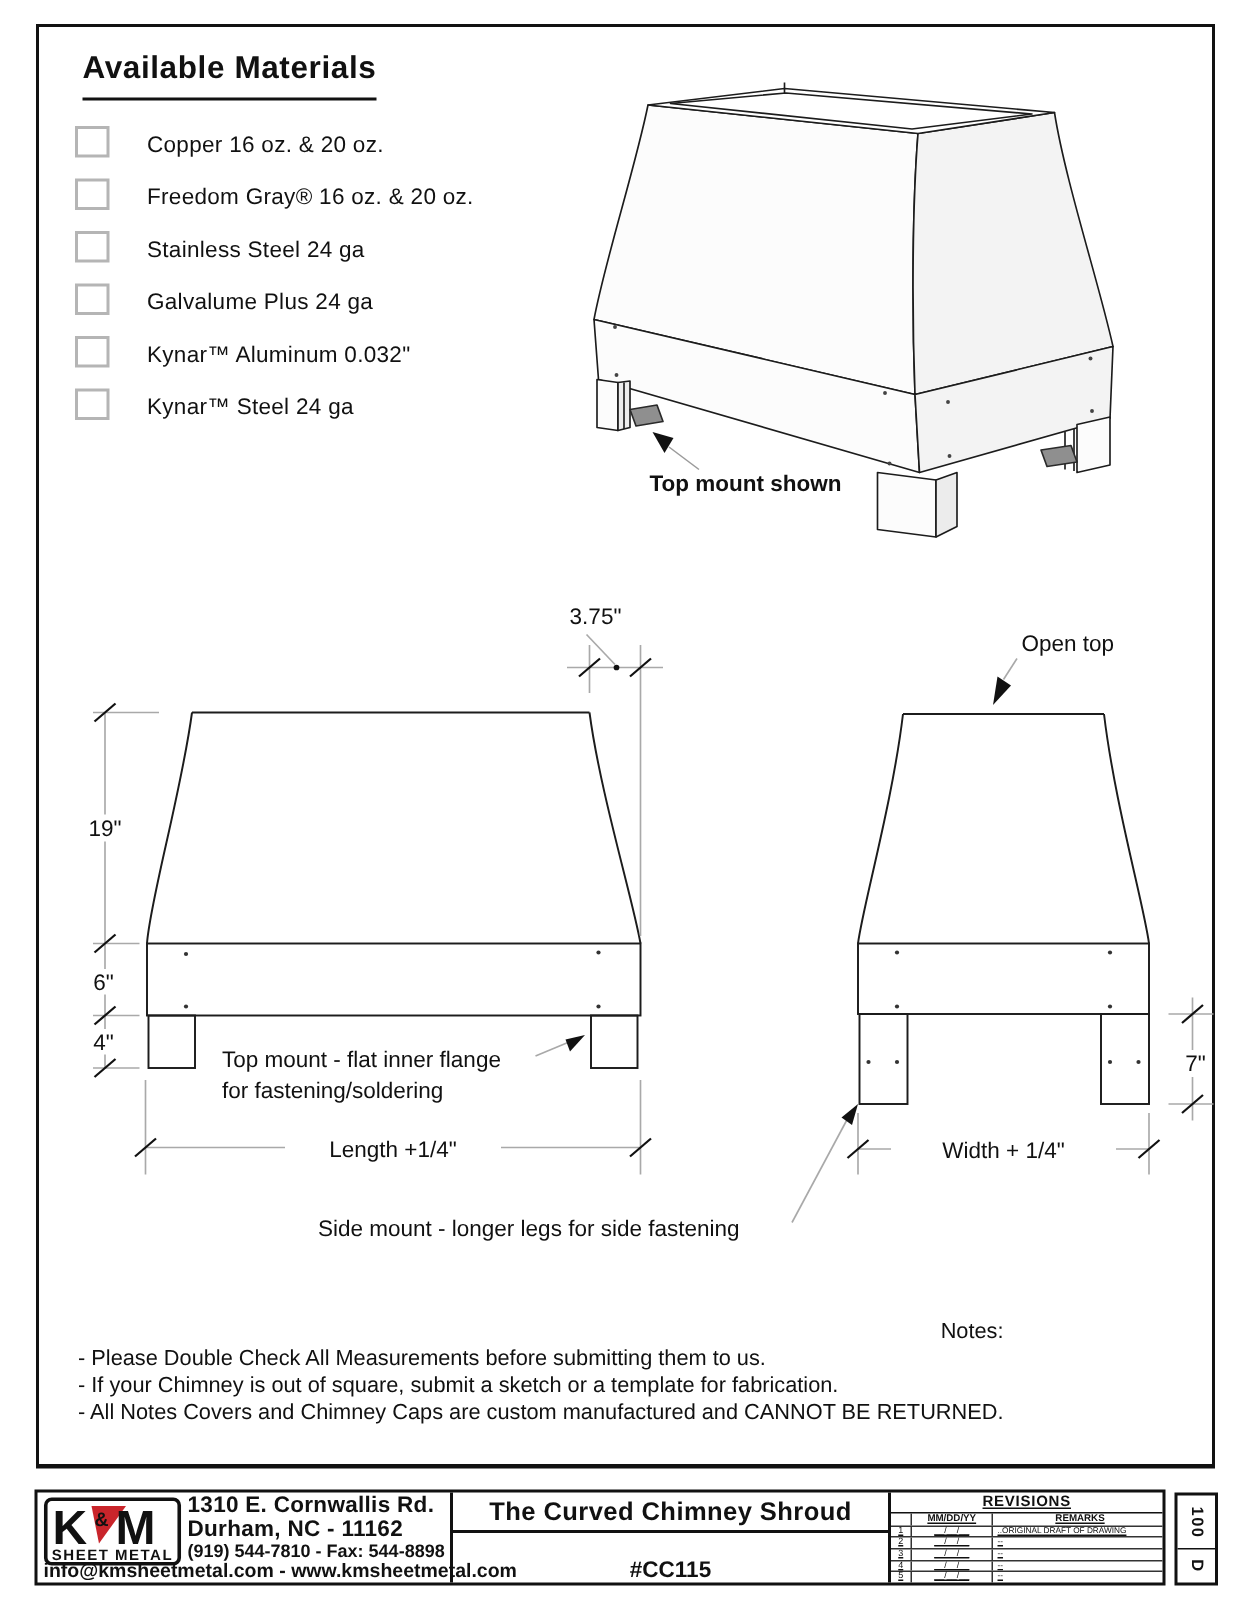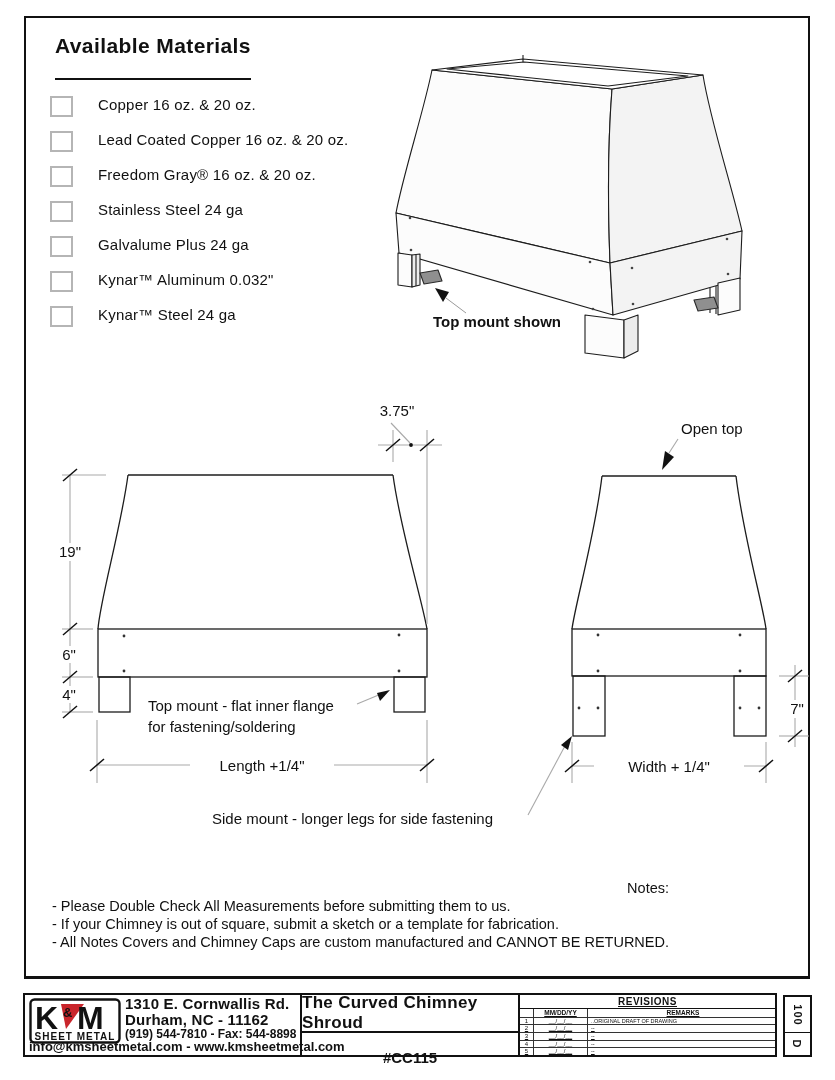--- a/index.html
+++ b/index.html
@@ -3,42 +3,42 @@
 <meta charset="utf-8">
 <style>
   html,body{margin:0;padding:0;background:#ffffff;}
   body{width:835px;height:1080px;position:relative;overflow:hidden;
        font-family:"Liberation Sans","DejaVu Sans",sans-serif;color:#111;}
   .frame{position:absolute;left:24px;top:16px;width:786px;height:963px;
          border:2px solid #111;border-bottom-width:3px;box-sizing:border-box;}
   
   .materials{position:absolute;left:50px;top:34px;width:330px;}
   .materials h1{font-size:21px;font-weight:700;letter-spacing:.4px;margin:0 0 16px 5px;
-        display:inline-block;border-bottom:2.5px solid #111;padding-bottom:20px;}
-  .mat-row{display:flex;align-items:flex-start;height:22px;margin-bottom:13px;}
+        display:inline-block;border-bottom:2.5px solid #111;padding-bottom:7px;}
+  .mat-row{display:flex;align-items:flex-end;height:22px;margin-bottom:13px;}
   .checkbox{width:19px;height:17px;border:2px solid #b5b5b5;background:#fff;
         margin-right:25px;flex:0 0 auto;}
   .mat-label{font-size:15px;letter-spacing:.2px;white-space:nowrap;}
   
   .art{position:absolute;left:0;top:0;width:835px;height:1080px;}
   .tech{font-family:"Liberation Sans","DejaVu Sans",sans-serif;font-size:15px;fill:#111;}
   
   .notes{position:absolute;left:48px;top:879px;font-size:14.5px;line-height:18px;}
   .notes .nh{margin-bottom:0px;text-align:right;}
   .notes .nl{margin-left:4px;}
   
   .tblock{position:absolute;left:23px;top:993px;width:754px;height:64px;
           border:2px solid #111;box-sizing:border-box;display:flex;background:#fff;}
   .tb-left{position:relative;width:275px;flex:0 0 auto;}
   .logo{position:absolute;left:4px;top:3px;}
   .addr{position:absolute;left:100px;top:1px;white-space:nowrap;}
   .a1,.a2{font-size:15px;font-weight:800;line-height:16px;letter-spacing:.2px;}
   .a3{font-size:12px;font-weight:700;line-height:13px;}
   .web{position:absolute;left:4px;bottom:1px;font-size:13px;font-weight:700;white-space:nowrap;}
-  .tb-mid{width:218px;flex:0 0 auto;border-left:2px solid #111;box-sizing:border-box;
+  .tb-mid{width:292px;flex:0 0 auto;border-left:2px solid #111;box-sizing:border-box;
           display:flex;flex-direction:column;}
   .tb-title{height:36px;border-bottom:2px solid #111;display:flex;align-items:center;
           justify-content:center;font-size:17px;font-weight:700;letter-spacing:.3px;}
   .tb-part{flex:1;display:flex;align-items:center;justify-content:center;
           font-size:15px;font-weight:700;margin-top:16px;}
   .tb-rev{flex:1;border-left:2px solid #111;box-sizing:border-box;display:flex;flex-direction:column;text-decoration:underline;}
   .rev-title{height:14px;border-bottom:1px solid #111;text-align:center;
           font-size:10px;font-weight:700;letter-spacing:.5px;padding-top:1px;}
   .rev-head{height:9px;display:flex;font-size:6.5px;font-weight:700;}
   .rev-row{height:7.8px;display:flex;font-size:6px;border-top:1px solid #333;}
@@ -58,24 +58,20 @@
 <div class="frame"></div>
 
 <section class="materials">
   <h1>Available Materials</h1>
   <div class="mat-row">
     <span class="checkbox"></span>
     <span class="mat-label">Copper 16 oz. &amp; 20 oz.</span>
   </div>
   <div class="mat-row">
     <span class="checkbox"></span>
-    <span class="mat-label">Lead Coated Copper 16 oz. &amp; 20 oz.</span>
-  </div>
-  <div class="mat-row">
-    <span class="checkbox"></span>
     <span class="mat-label">Freedom Gray® 16 oz. &amp; 20 oz.</span>
   </div>
   <div class="mat-row">
     <span class="checkbox"></span>
     <span class="mat-label">Stainless Steel 24 ga</span>
   </div>
   <div class="mat-row">
     <span class="checkbox"></span>
     <span class="mat-label">Galvalume Plus 24 ga</span>
   </div>

